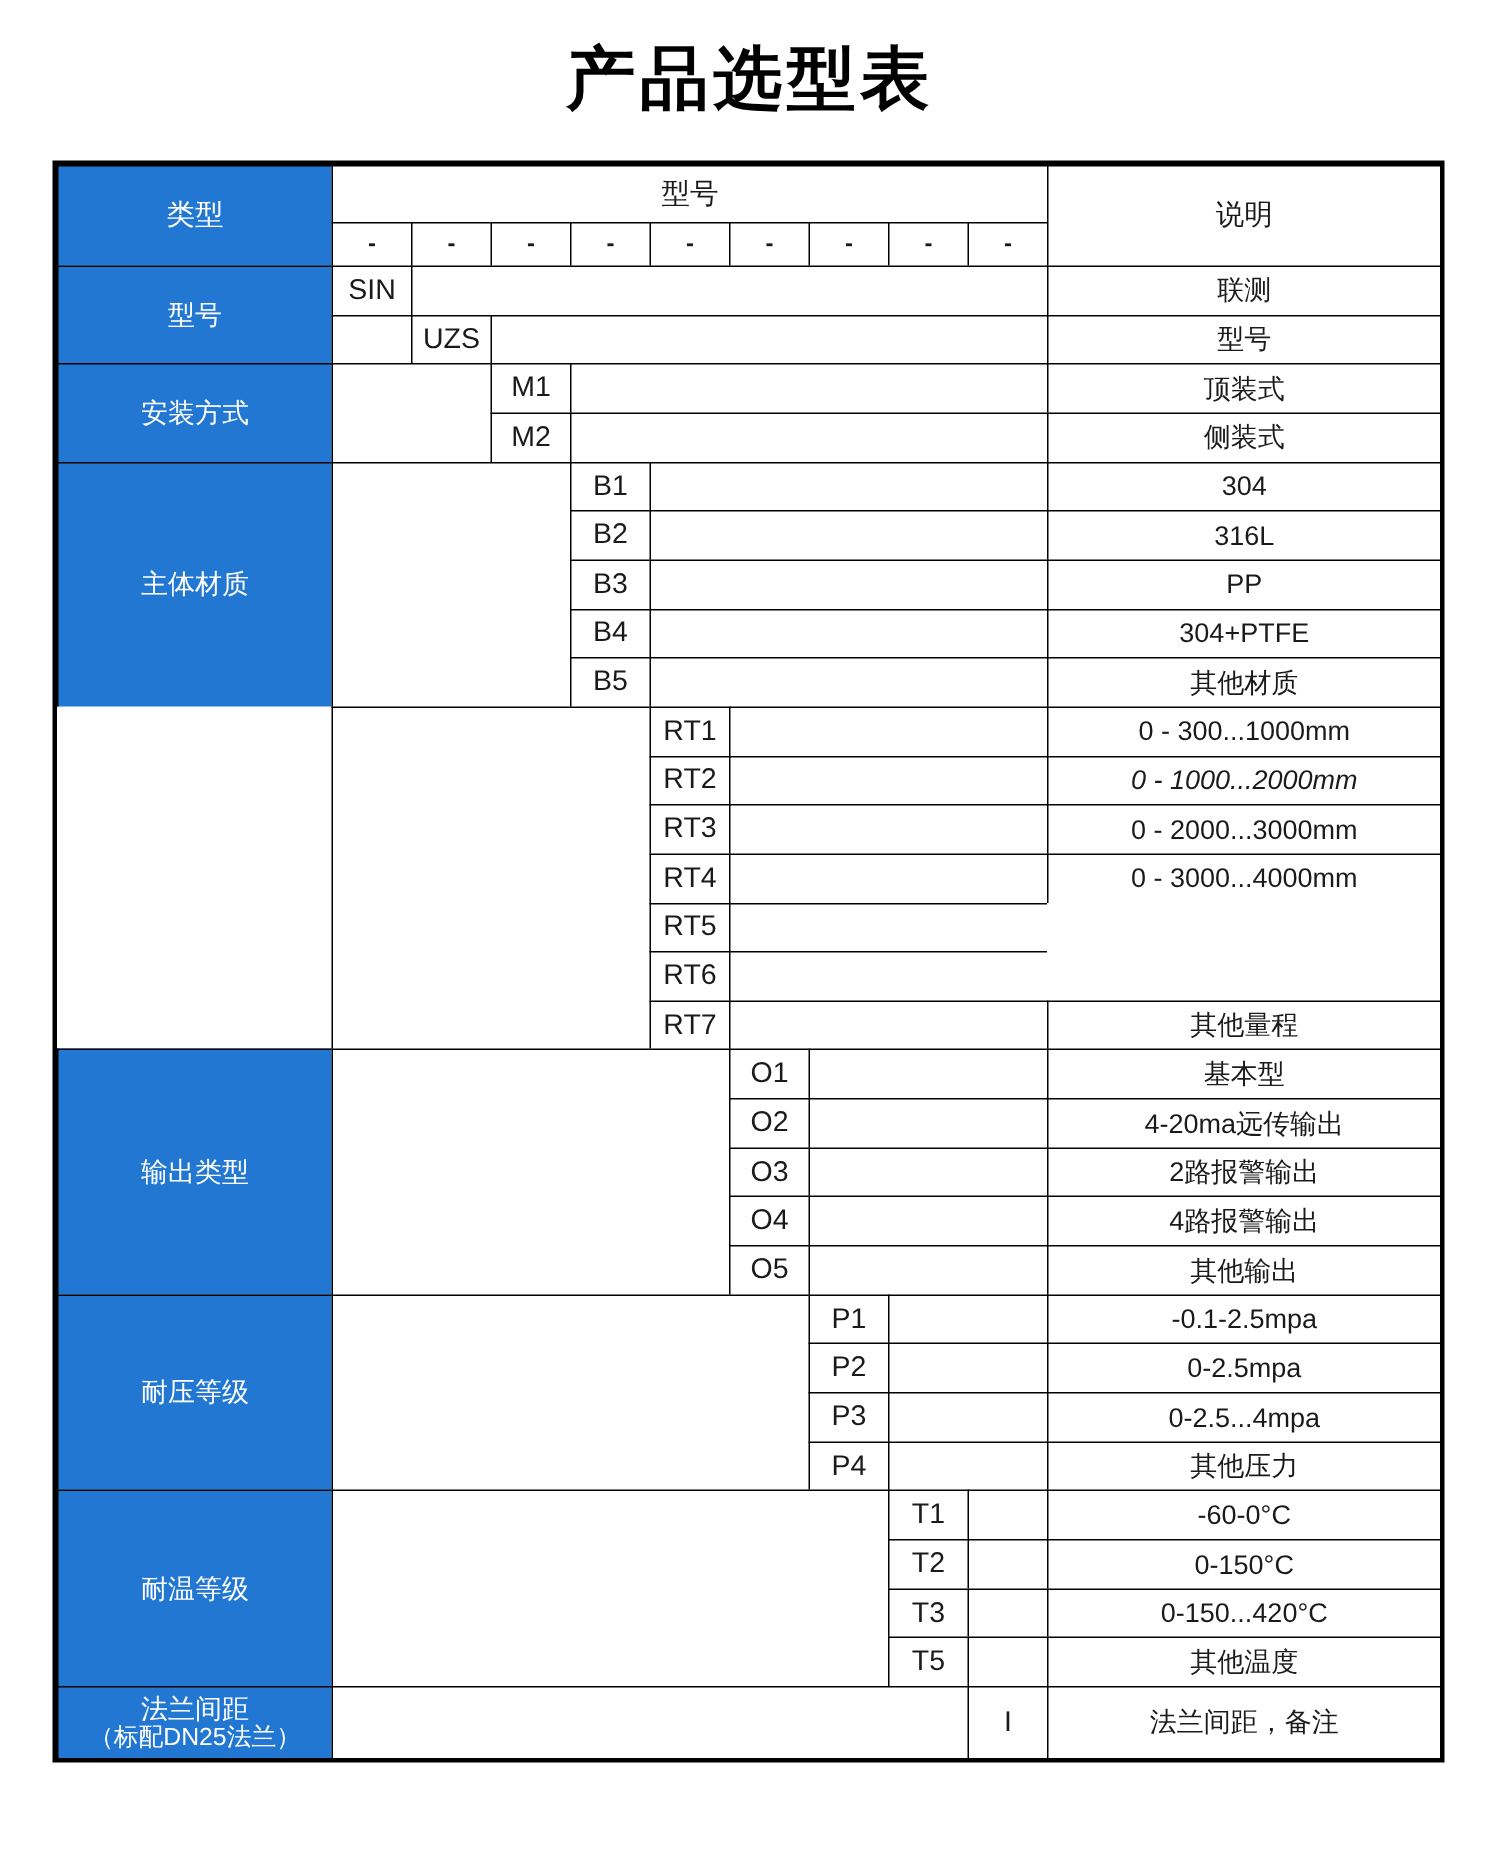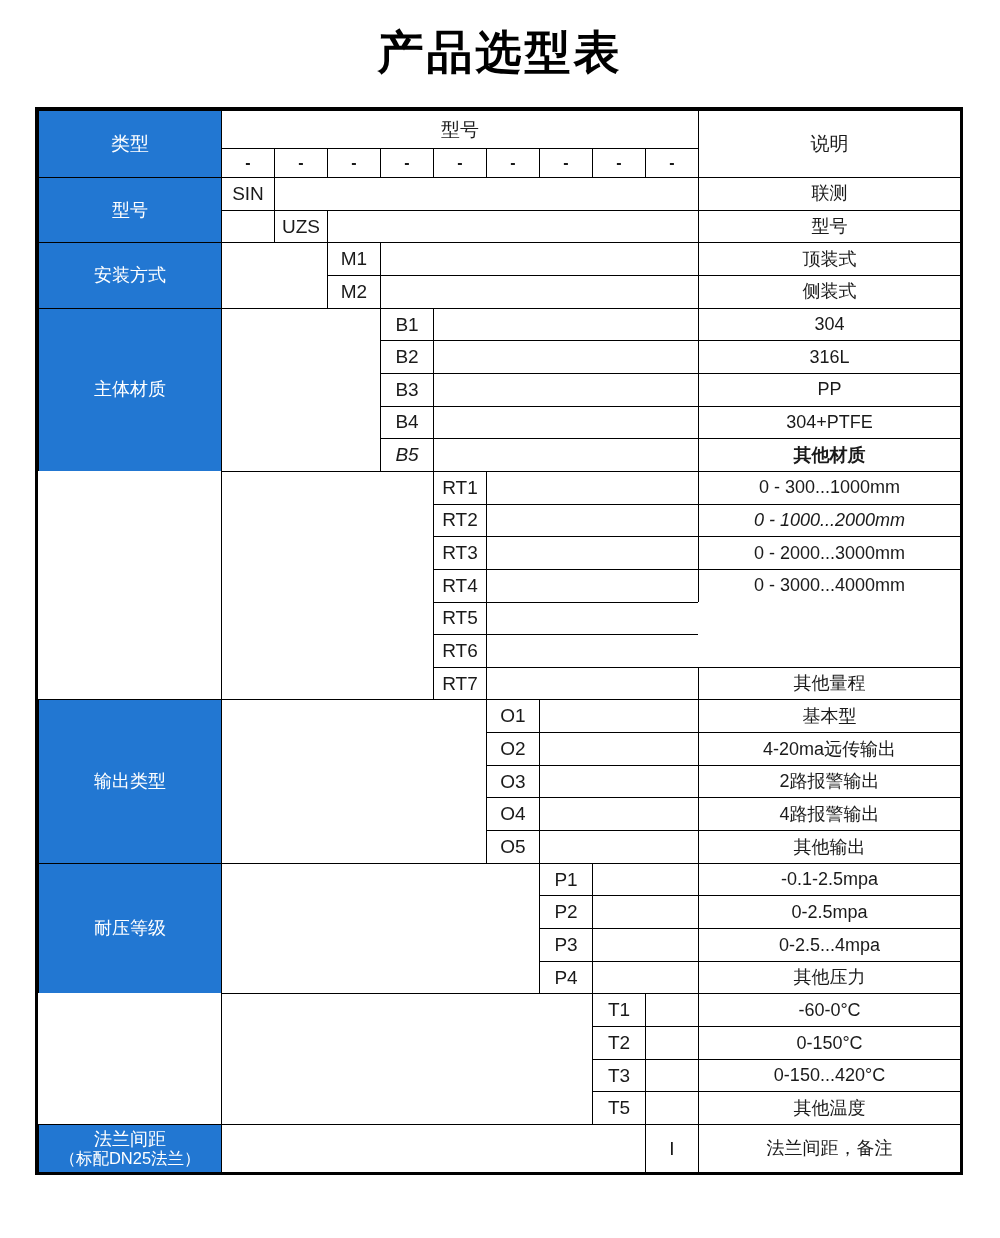--- a/index.html
+++ b/index.html
@@ -139,25 +139,25 @@
     <div class="cell desc" style="grid-area: 9 / 11 / 10 / 12;">
       <div>PP</div>
     </div>
     <div class="cell code" style="grid-area: 10 / 5 / 11 / 6;">
       <div>B4</div>
     </div>
     <div class="cell" style="grid-area: 10 / 6 / 11 / 11;"></div>
     <div class="cell desc" style="grid-area: 10 / 11 / 11 / 12;">
       <div>304+PTFE</div>
     </div>
-    <div class="cell code" style="grid-area: 11 / 5 / 12 / 6; font-style: italic;">
+    <div class="cell code" style="grid-area: 11 / 5 / 12 / 6;">
       <div>B5</div>
     </div>
     <div class="cell" style="grid-area: 11 / 6 / 12 / 11;"></div>
-    <div class="cell desc" style="grid-area: 11 / 11 / 12 / 12; font-weight: bold;">
+    <div class="cell desc" style="grid-area: 11 / 11 / 12 / 12;">
       <div>其他材质</div>
     </div>
     <div class="cell" style="grid-area: 12 / 2 / 19 / 6;"></div>
     <div class="cell code" style="grid-area: 12 / 6 / 13 / 7;">
       <div>RT1</div>
     </div>
     <div class="cell" style="grid-area: 12 / 7 / 13 / 11;"></div>
     <div class="cell desc" style="grid-area: 12 / 11 / 13 / 12;">
       <div>0 - 300...1000mm</div>
     </div>
@@ -261,20 +261,23 @@
     <div class="cell desc" style="grid-area: 26 / 11 / 27 / 12;">
       <div>0-2.5...4mpa</div>
     </div>
     <div class="cell code" style="grid-area: 27 / 8 / 28 / 9;">
       <div>P4</div>
     </div>
     <div class="cell" style="grid-area: 27 / 9 / 28 / 11;"></div>
     <div class="cell desc" style="grid-area: 27 / 11 / 28 / 12;">
       <div>其他压力</div>
     </div>
+    <div class="cell blue" style="grid-area: 28 / 1 / 32 / 2;">
+      <div>耐温等级</div>
+    </div>
     <div class="cell" style="grid-area: 28 / 2 / 32 / 9;"></div>
     <div class="cell code" style="grid-area: 28 / 9 / 29 / 10;">
       <div>T1</div>
     </div>
     <div class="cell" style="grid-area: 28 / 10 / 29 / 11;"></div>
     <div class="cell desc" style="grid-area: 28 / 11 / 29 / 12;">
       <div>-60-0°C</div>
     </div>
     <div class="cell code" style="grid-area: 29 / 9 / 30 / 10;">
       <div>T2</div>

